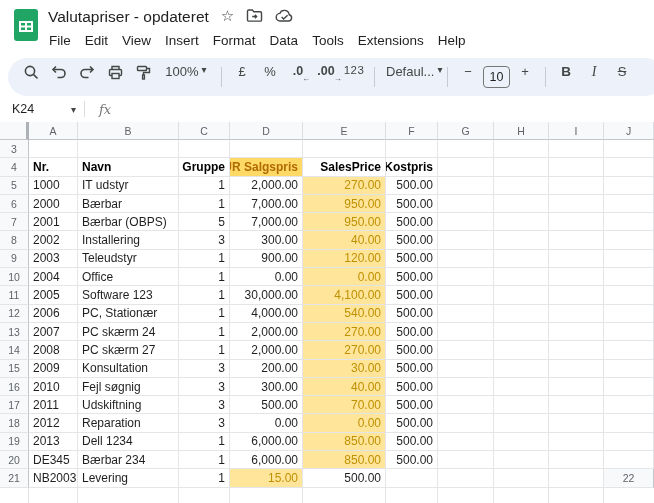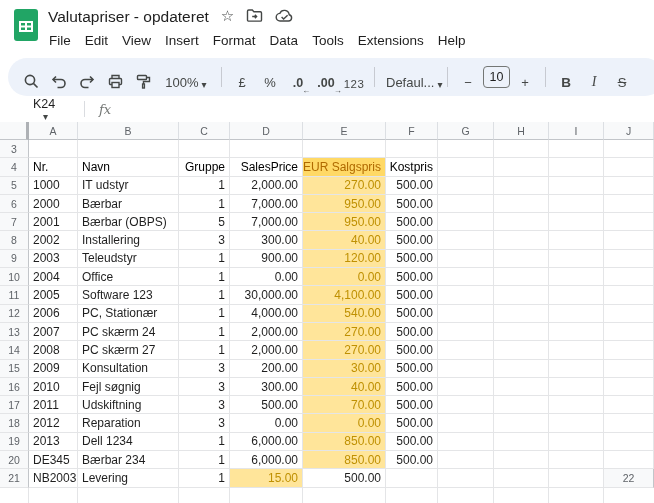--- a/index.html
+++ b/index.html
@@ -17,59 +17,59 @@
   .title-ico { color:#444746; display:flex; align-items:center; }
   .star { font-size:15px; line-height:1; }
   .menu-bar { position:absolute; left:42px; top:30px; height:20px; display:flex; align-items:center; }
   .menu-item { border:none; background:transparent; font-family:Liberation Sans, sans-serif; font-size:13.5px; color:#1f1f1f;
                padding:2px 7px; border-radius:4px; cursor:pointer; white-space:nowrap; }
 
   
   .toolbar { position:absolute; left:8px; top:58px; width:656px; height:38px;
              background:#edf2fa; border-radius:20px; display:flex; align-items:center;
              padding-left:10px; gap:2px; color:#444746; }
-  .tb-btn { border:none; background:transparent; display:flex; align-items:flex-end; justify-content:center;
+  .tb-btn { border:none; background:transparent; display:flex; align-items:flex-start; justify-content:center;
             min-width:26px; height:26px; border-radius:4px; color:#444746; font-family:inherit; cursor:pointer; }
   .tb-btn svg { display:block; }
   .tb-text { font-size:13px; color:#444746; }
   .caret { font-size:10px; color:#444746; margin-left:3px; }
   .tb-divider { width:1px; height:20px; background:#c7cad1; margin:0 5px; flex:0 0 auto; }
   .dec-wrap { position:relative; font-size:12.5px; font-weight:bold; }
   .dec-arrow { position:absolute; font-weight:normal; font-size:8px; bottom:-5px; right:-7px; }
   .fmt123 { font-size:11.5px; letter-spacing:0.5px; }
   .font-box { width:58px; justify-content:flex-start; padding-left:4px; }
   .size-box { width:27px; height:22px; border:1px solid #747775; border-radius:4px;
               display:flex; align-items:center; justify-content:center; font-size:12.5px; color:#1f1f1f; background:transparent; }
   .b-bold { font-weight:bold; font-size:13.5px; }
   .b-italic { font-style:italic; font-family:"Liberation Serif", serif; font-size:14px; }
   .b-strike { text-decoration:line-through; font-size:13px; }
 
   
   .formula-bar { position:absolute; left:0; top:96px; width:654px; height:26px; background:#fff;
                  display:flex; align-items:center; }
   .name-box { width:76px; padding-left:12px; display:flex; align-items:center; justify-content:space-between;
-              font-size:12.5px; color:#1f1f1f; cursor:pointer; background:transparent; border:none; font-family:inherit;flex-direction:column; }
+              font-size:12.5px; color:#1f1f1f; cursor:pointer; background:transparent; border:none; font-family:inherit; }
   .fx { margin-left:14px; font-family:"DejaVu Serif", serif; font-style:italic; font-size:13px; color:#747775; }
   .fbar-divider { width:1px; height:16px; background:#dadce0; margin-left:8px; }
 
   
   .grid { position:absolute; left:0; top:122px; width:654px; height:381px; overflow:hidden;
           display:grid; font-size:12px;
           grid-template-columns: 29px 49px 101px 51px 73px 83px 52px 56px 55px 55px 50px;
           grid-template-rows: 18px; grid-auto-rows: 18.3px; }
   .colhead, .rowhead, .corner { background:#f8f9fa; color:#5f6368; font-size:10.5px;
           display:flex; align-items:center; justify-content:center;
           border-right:1px solid #dcdfe3; border-bottom:1px solid #c2c5c9; cursor:pointer; }
   .colhead { border-bottom:1px solid #c2c5c9; }
   .rowhead { border-right:1px solid #c2c5c9; border-bottom:1px solid #e4e5e7; }
   .corner { border-right:3px solid #aeb1b5; }
   .cell { border-right:1px solid #e4e5e7; border-bottom:1px solid #e4e5e7; padding:0 4px;
           display:flex; align-items:center; overflow:hidden; white-space:nowrap; color:#1f1f1f; cursor:cell; background:#fff; }
   .cell.num { justify-content:flex-end; }
-  .cell.hdr { font-weight:normal; color:#000; }
+  .cell.hdr { font-weight:bold; color:#000; }
   .cell.hl-h { background:#ffd966; color:#b06a00; }
   .cell.hl-c { background:#ffe59a; color:#bf9002; }
 </style>
 </head>
 <body>
 
 <div id="app">
 
   <svg class="logo" viewBox="0 0 26 34">
     <rect x="1" y="1" width="24" height="32" rx="3" fill="#21a565"></rect>
@@ -219,22 +219,22 @@
       <div class="cell"></div>
       <div class="cell"></div>
       <div class="cell"></div>
       <div class="cell"></div>
       <div class="cell"></div>
       <div class="cell"></div>
       <div class="rowhead">4</div>
       <div class="cell hdr txt">Nr.</div>
       <div class="cell hdr txt">Navn</div>
       <div class="cell hdr num">Gruppe</div>
+      <div class="cell hdr num hl-h">EUR Salgspris</div>
       <div class="cell hdr num">SalesPrice</div>
-      <div class="cell hdr num hl-h">EUR Salgspris</div>
       <div class="cell hdr num">Kostpris</div>
       <div class="cell"></div>
       <div class="cell"></div>
       <div class="cell"></div>
       <div class="cell"></div>
       <div class="rowhead">5</div>
       <div class="cell txt">1000</div>
       <div class="cell txt">IT udstyr</div>
       <div class="cell num">1</div>
       <div class="cell num">2,000.00</div>

